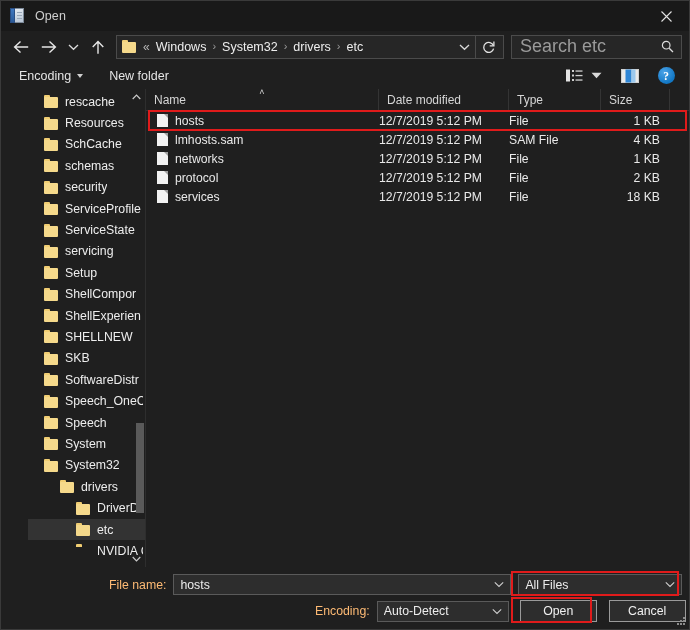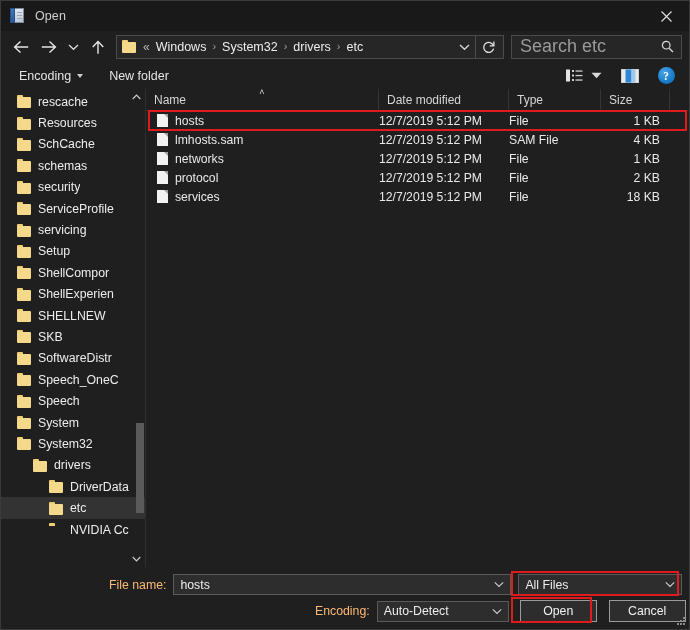--- a/index.html
+++ b/index.html
@@ -127,20 +127,21 @@
   }
 
   
   .body-split { flex:1 1 auto; display:flex; min-height:0; }
 
   
   .navpane {
     width: 145px; flex:0 0 145px; position:relative;
     background:#1f1f1f; overflow:hidden;
     border-right: 1px solid #2e2e2e;
+    padding-left: 27px;
   }
   .nav-scrollup, .nav-scrolldown {
     position:absolute; right:2px; width:13px; height:13px;
     display:flex; align-items:center; justify-content:center; color:#cacaca; z-index:3;
   }
   .nav-scrollup { top: 1px; }
   .nav-scrolldown { bottom: 2px; }
   .nav-list { padding-top: 2px; }
   .nav-item {
     height: 21.4px; display:flex; align-items:center; white-space:nowrap;
@@ -383,20 +384,27 @@
               <div class="body"></div>
             </div>
             <span class="nav-label">security</span>
           </div>
           <div class="nav-item">
             <div class="nav-folder" style="margin-left: 16px;">
               <div class="tab"></div>
               <div class="body"></div>
             </div>
             <span class="nav-label">ServiceProfile</span>
+          </div>
+          <div class="nav-item">
+            <div class="nav-folder" style="margin-left: 16px;">
+              <div class="tab"></div>
+              <div class="body"></div>
+            </div>
+            <span class="nav-label">ServiceState</span>
           </div>
           <div class="nav-item">
             <div class="nav-folder" style="margin-left: 16px;">
               <div class="tab"></div>
               <div class="body"></div>
             </div>
             <span class="nav-label">servicing</span>
           </div>
           <div class="nav-item">
             <div class="nav-folder" style="margin-left: 16px;">

